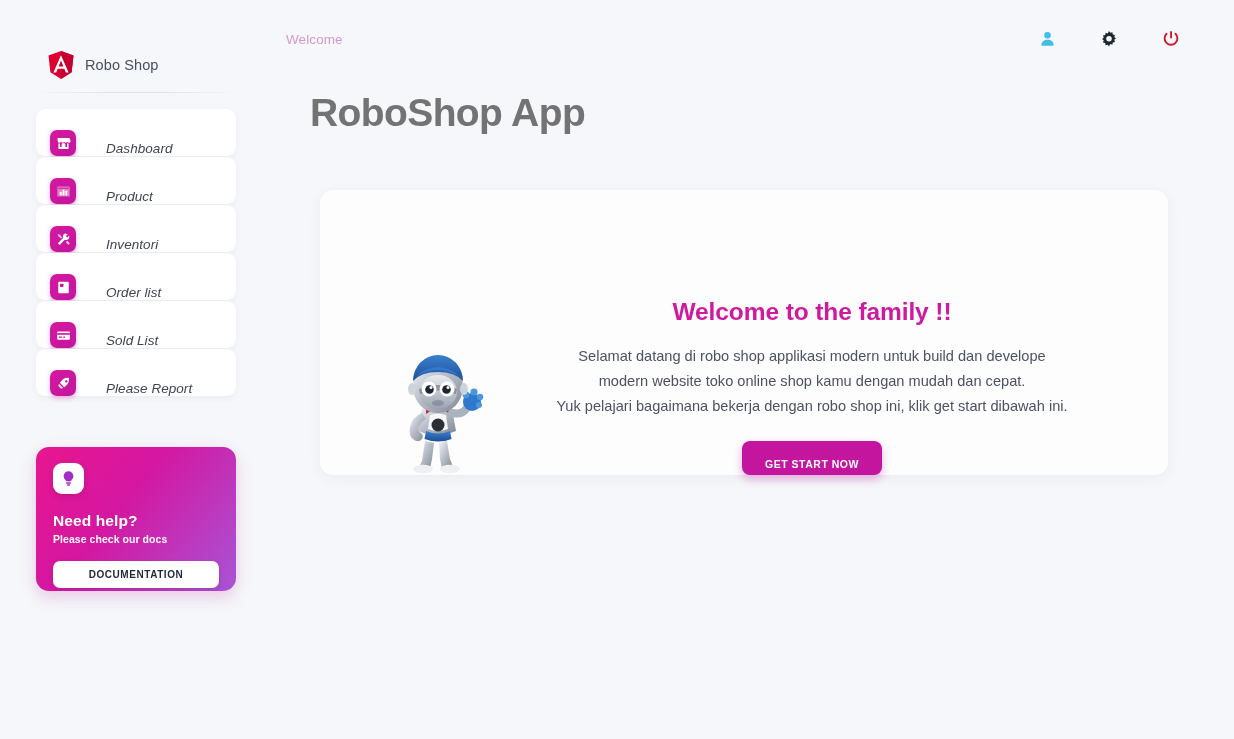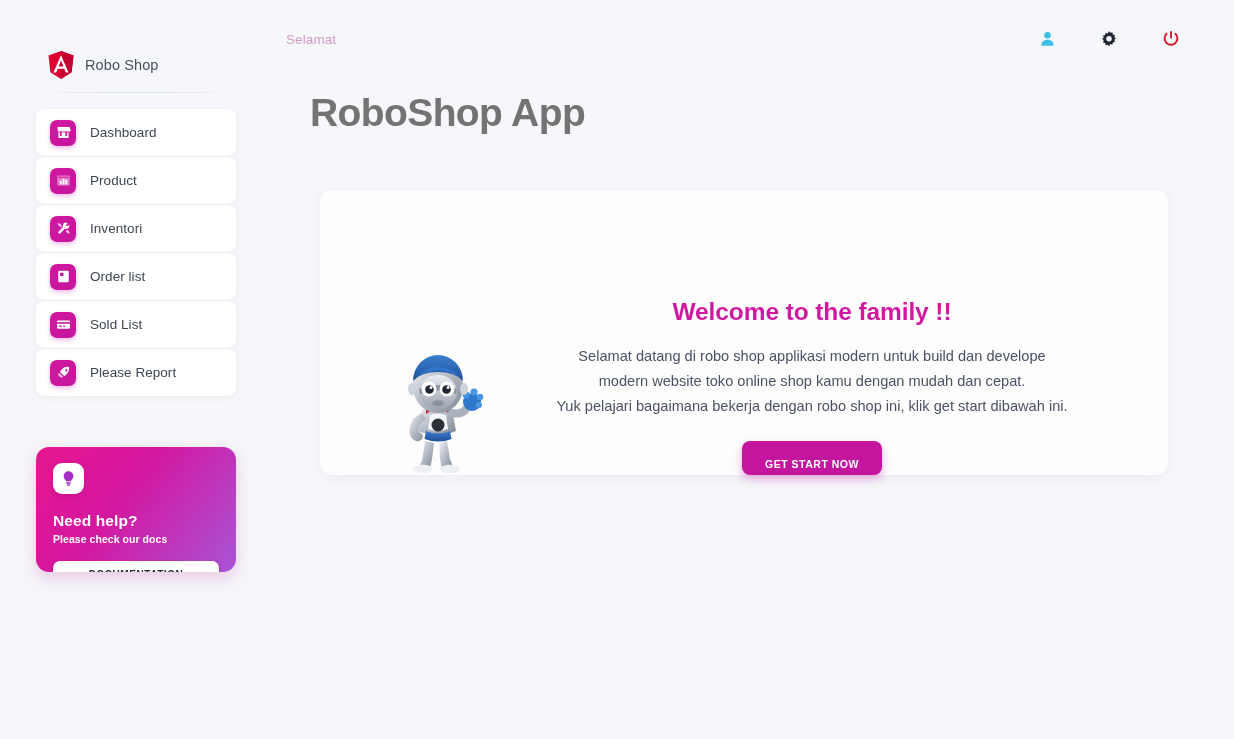--- a/index.html
+++ b/index.html
@@ -63,29 +63,30 @@
 
   .nav-panel {
     margin: 16px 36px 0 36px;
     display: flex;
     flex-direction: column;
     gap: 1px;
   }
 
   .nav-item {
     display: flex;
-    align-items: center;
-    gap: 14px;
+    align-items: flex-end;
+    gap: 30px;
     height: 47px;
     padding: 0 14px;
     background: #ffffff;
     border-radius: 9px;
     box-shadow: 0 2px 7px rgba(40,50,80,.055);
     cursor: pointer;
     user-select: none;
+    font-style: italic;
   }
 
   .nav-icon {
     width: 26px;
     height: 26px;
     flex: none;
     border-radius: 7px;
     background: linear-gradient(135deg, #d4189f 0%, #c4159e 100%);
     display: flex;
     align-items: center;
@@ -101,21 +102,21 @@
     letter-spacing: .05px;
     white-space: nowrap;
   }
 
   
   .help-card {
     position: absolute;
     left: 36px;
     top: 447px;
     width: 200px;
-    height: 125px;
+    height: 144px;
     border-radius: 13px;
     background: linear-gradient(128deg, #e8168f 0%, #d417a1 42%, #a855d6 100%);
     box-shadow: 0 6px 16px rgba(180,40,160,.22);
     padding: 16px 17px 0 17px;
     color: #ffffff;
     overflow: hidden;
   }
 
   .help-icon {
     width: 31px;
@@ -364,21 +365,21 @@
       <div class="help-title">Need help?</div>
       <div class="help-sub">Please check our docs</div>
       <button class="help-btn">DOCUMENTATION</button>
     </div>
 
   </aside>
 
   <section class="main">
 
     <header class="topbar">
-      <span class="breadcrumb">Selamat</span>
+      <span class="breadcrumb">Welcome</span>
 
       <div class="topbar-actions">
 
         <button class="topbar-btn">
           <svg width="17" height="18" viewBox="0 0 16 16" fill="#3fbfe6">
             <circle cx="8" cy="4.4" r="3.1"></circle>
             <path d="M8 8.6c-3.1 0-5.6 1.9-5.6 4.2v1.5h11.2v-1.5c0-2.3-2.5-4.2-5.6-4.2z"></path>
           </svg>
         </button>
 

